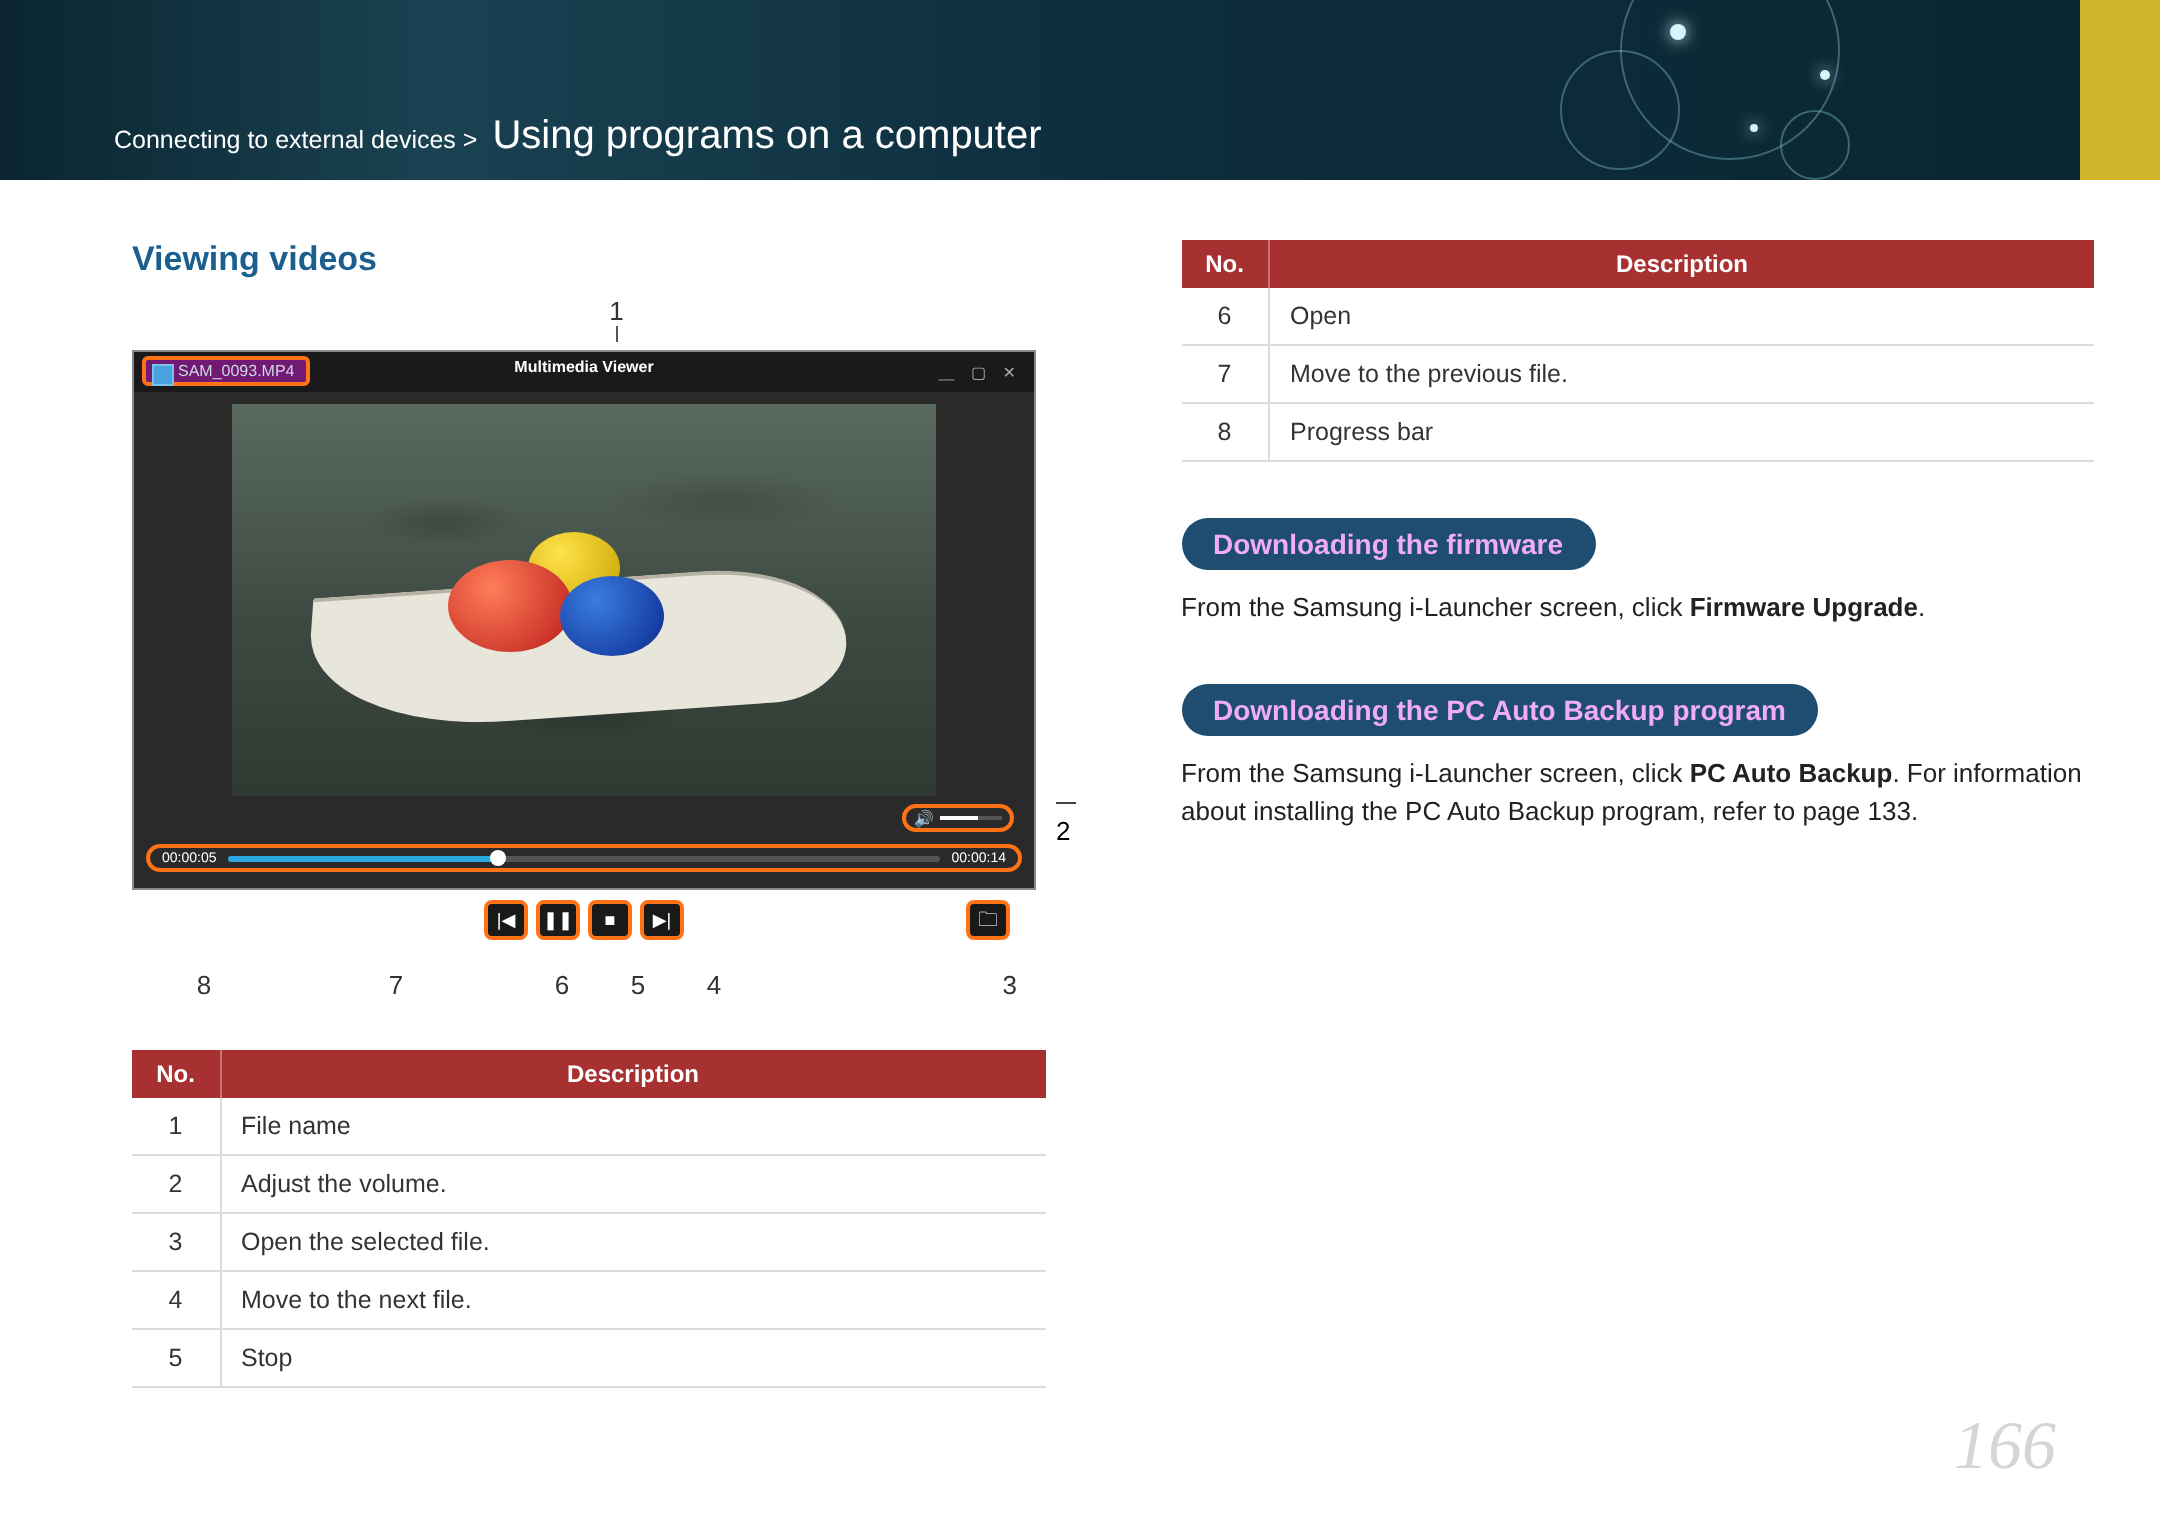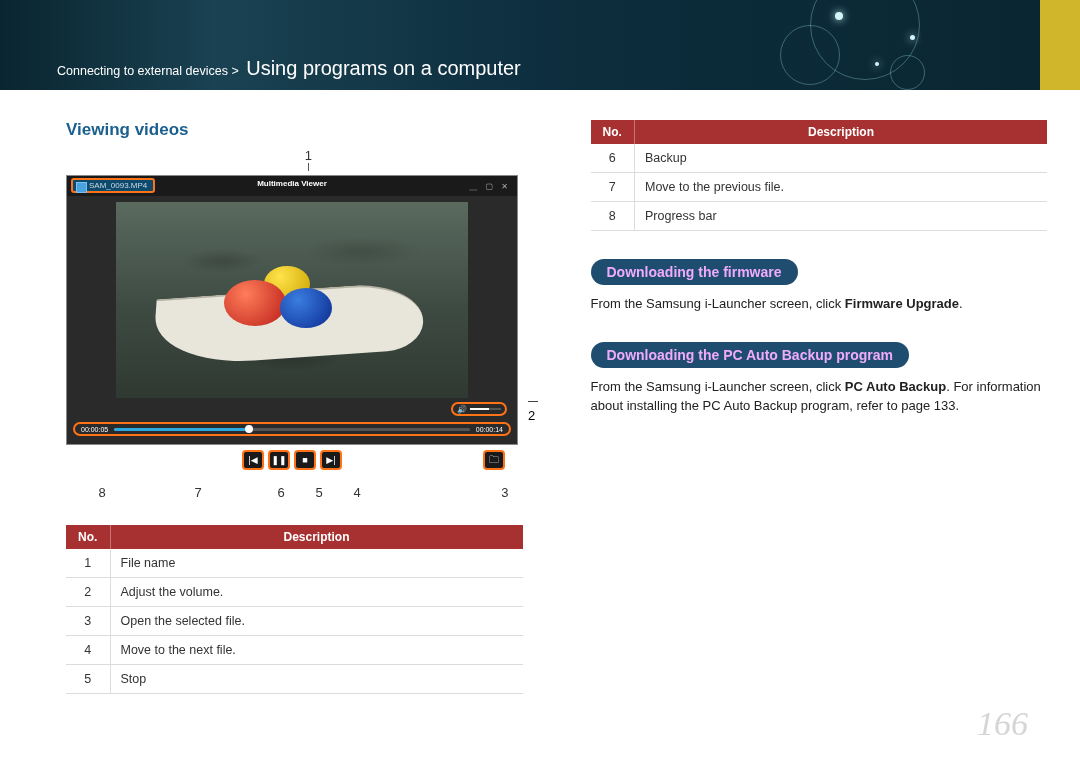--- a/index.html
+++ b/index.html
@@ -93,21 +93,21 @@
   }
   .player-top {
     height: 20px;
     background: #1a1a1a;
     position: relative;
   }
   .filename-box {
     position: absolute;
     left: 4px;
     top: 2px;
-    background: #0c4a6e;
+    background: #701a75;
     border: 2px solid #ff7215;
     border-radius: 3px;
     font-size: 8px;
     color: #cfd9e0;
     padding: 1px 6px 1px 16px;
   }
   .filename-box::before {
     content: "";
     position: absolute;
     left: 3px; top: 2px;
@@ -431,21 +431,21 @@
     <table class="desc-table desc-table-sm">
       <thead>
         <tr>
           <th>No.</th>
           <th>Description</th>
         </tr>
       </thead>
       <tbody>
         <tr>
             <td>6</td>
-            <td>Backup</td>
+            <td>Open</td>
           </tr>
         <tr>
             <td>7</td>
             <td>Move to the previous file.</td>
           </tr>
         <tr>
             <td>8</td>
             <td>Progress bar</td>
           </tr>
       </tbody>

